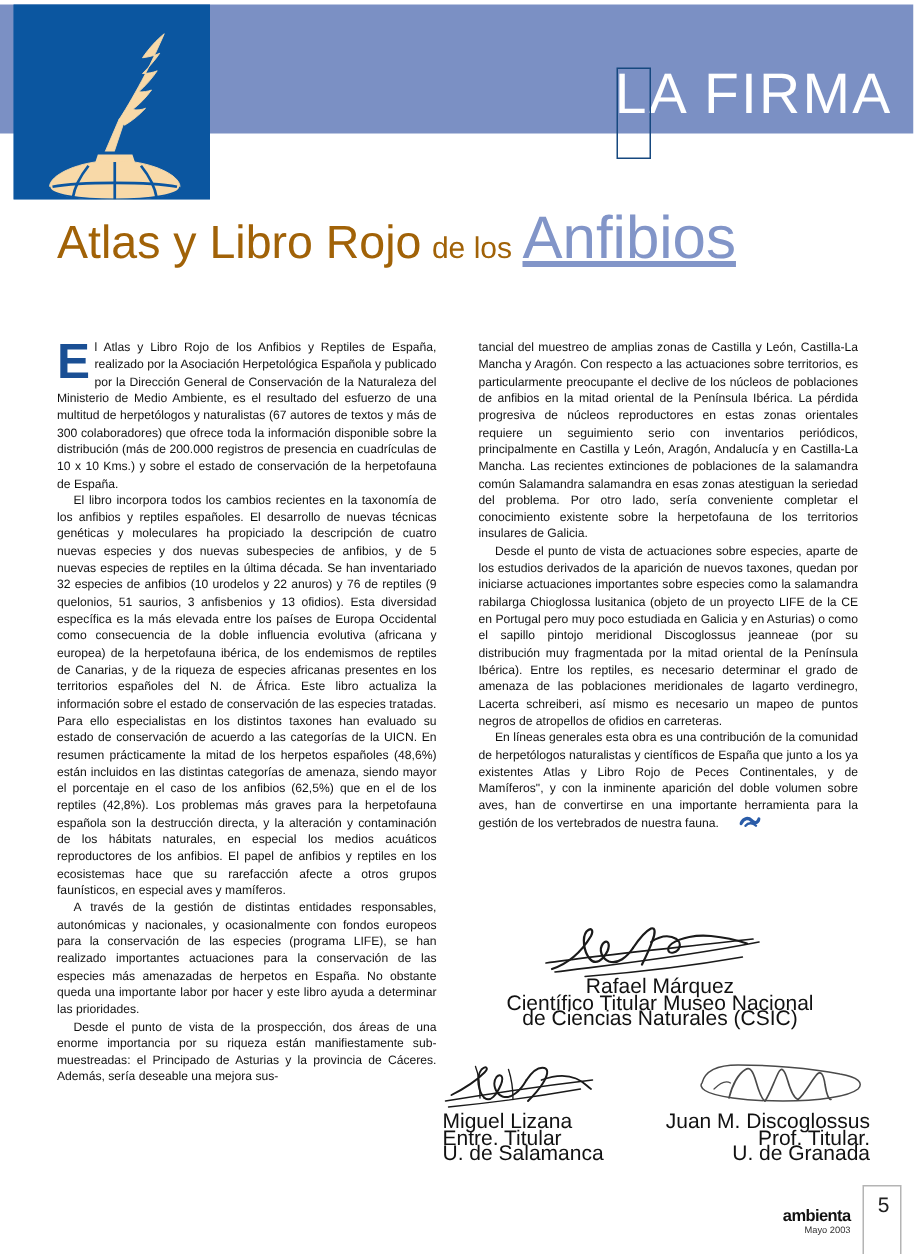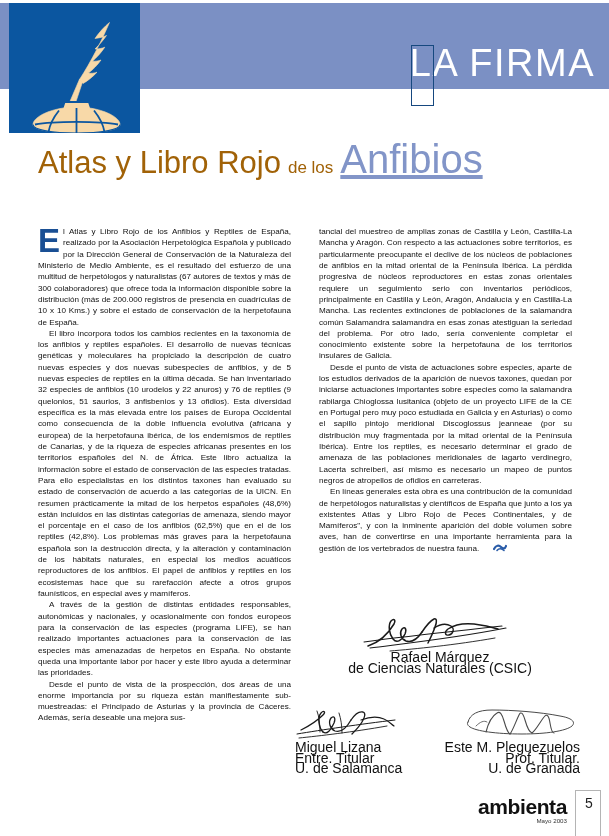--- a/index.html
+++ b/index.html
@@ -64,21 +64,21 @@
     position: absolute;
     left: 38px; top: 139px;
     width: 560px;
   }
   .title-line { white-space: nowrap; line-height: 1; }
   #title-line1 { font-size: 31px; }
   #title-line2 { font-size: 31px; margin-top: 2px; }
   .t-dark  { color: #a16207; font-weight: 400; }
   .t-light { color: #8295c8; font-weight: 400; }
   .t-big   { font-size: 40px; text-decoration: underline; }
-  .t-small { font-size: 17px; }
+  .t-small { font-size: 20px; }
   .t-mid   { font-size: 31px; }
   .t-tiny  { font-size: 21px; }
 
   
   #columns {
     position: absolute;
     left: 38px; top: 226px;
     width: 534px;
     height: 560px;
   }
@@ -143,21 +143,21 @@
     left: 0; bottom: 0;
     width: 609px; height: 50px;
   }
   #brand-wrap {
     position: absolute;
     right: 42px; bottom: 12px;
     text-align: right;
     line-height: 1;
   }
   #brand-name {
-    font-size: 21px;
+    font-size: 11px;
     font-weight: 700;
     letter-spacing: -0.4px;
     color: #111;
     display: block;
   }
   #brand-date {
     font-size: 6.2px;
     color: #333;
     display: block;
     margin-top: 1px;
@@ -260,20 +260,21 @@
                  C52 31 58 26 62 20" stroke-width="1.5"></path>
         <path d="M62 20 C66 14 70 9 74 7 C77 6 77 10 75 15 C73 21 70 27 68 31" stroke-width="1.5"></path>
         <path d="M74 16 C80 12 86 11 91 14 C95 17 93 22 89 23 C85 24 84 20 88 17
                  C94 13 104 11 114 12 C124 13 132 15 138 17" stroke-width="1.4"></path>
         <path d="M4 30 C30 26 70 22 142 14" stroke-width="1.1"></path>
         <path d="M10 36 C40 32 90 27 146 16" stroke-width="1.1"></path>
         <path d="M30 39 C55 37 95 33 135 26" stroke-width="0.9"></path>
       </g>
     </svg>
     <p class="sig-name">Rafael Márquez</p>
+    <p class="sig-name">Científico Titular Museo Nacional</p>
     <p class="sig-name">de Ciencias Naturales (CSIC)</p>
   </div>
 
   <div class="sig-block" id="sig-lizana">
     <svg class="sig-img" width="110" height="32" viewBox="0 0 110 32" style="margin:0 0 2px 0;">
       <g stroke="#1a1a1a" fill="none" stroke-linecap="round">
         <path d="M6 22 C14 18 22 13 28 7 C31 4 29 2 26 5 C22 10 24 20 28 24" stroke-width="1.3"></path>
         <path d="M28 24 C32 27 36 22 39 15 C41 10 39 7 36 10 C33 14 35 21 40 23
                  C46 25 52 19 56 12" stroke-width="1.3"></path>
         <path d="M56 12 C60 6 64 3 68 4 C71 5 70 9 67 14 C64 19 60 23 57 26" stroke-width="1.3"></path>
@@ -293,21 +294,21 @@
     <svg class="sig-img" width="118" height="32" viewBox="0 0 118 32" style="margin:0 0 2px auto;">
       <g stroke="#4a4a4a" fill="none" stroke-linecap="round">
         <path d="M6 14 C8 6 16 2 30 2 C50 2 78 4 98 8 C110 10 114 14 110 18
                  C104 23 84 26 60 26 C34 26 14 23 8 19 C5 17 5 15 6 14 Z" stroke-width="1"></path>
         <path d="M24 24 C26 16 30 8 35 5 C38 3 40 6 42 13 C44 20 46 25 48 26" stroke-width="1.1"></path>
         <path d="M48 26 C51 22 54 13 57 7 C59 3 61 5 63 12 C65 19 67 24 70 25" stroke-width="1.1"></path>
         <path d="M70 25 C74 22 78 14 82 9 C85 5 87 8 88 15 C89 21 90 25 92 25" stroke-width="1.1"></path>
         <path d="M14 18 C18 14 22 12 25 14" stroke-width="0.8"></path>
       </g>
     </svg>
-    <p class="sig-name">Este M. Pleguezuelos</p>
+    <p class="sig-name">Juan M. Discoglossus</p>
     <p class="sig-name">Prof. Titular.</p>
     <p class="sig-name">U. de Granada</p>
   </div>
 </div>
 
 <div id="footer">
   <div id="brand-wrap">
     <span id="brand-name">ambienta</span>
     <span id="brand-date">Mayo 2003</span>
   </div>

